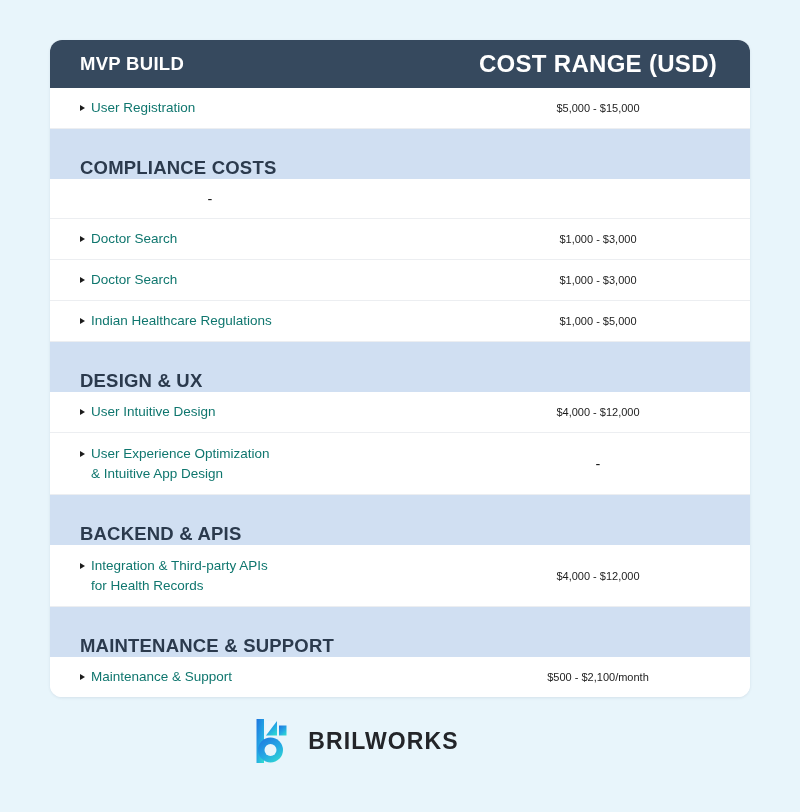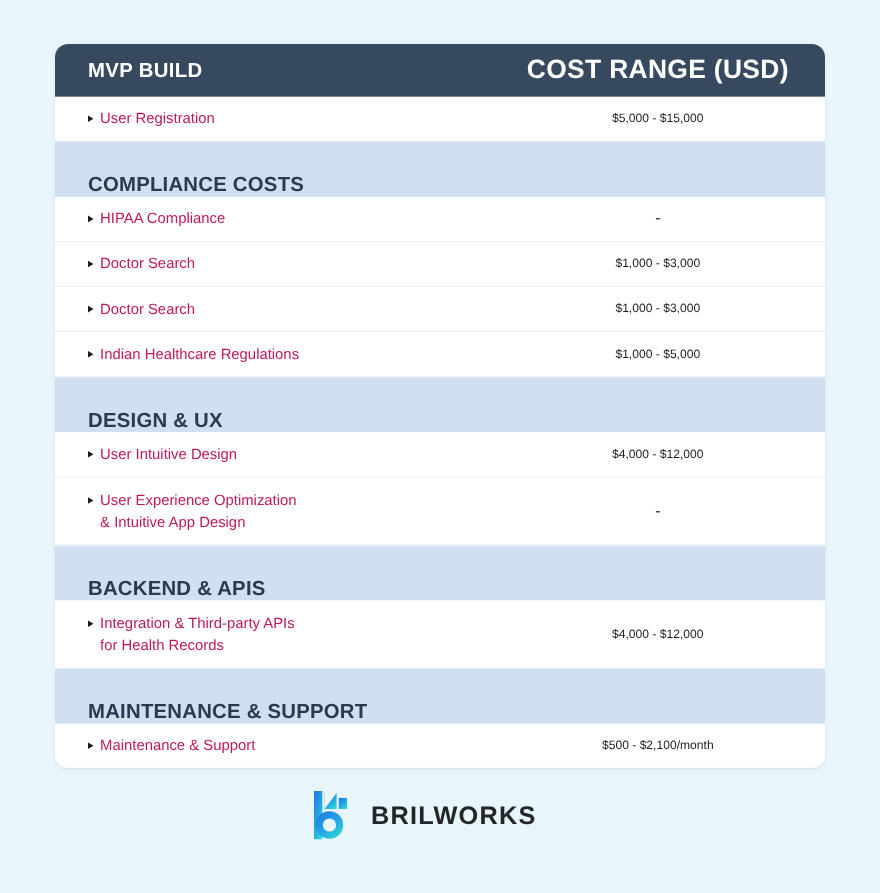--- a/index.html
+++ b/index.html
@@ -88,21 +88,21 @@
     min-height: 62px;
   }
   .row:last-child {
     border-bottom: none;
   }
 
   .row .cell-label {
     flex: 1 1 auto;
     display: flex;
     align-items: flex-start;
-    color: #be185d;
+    color: #0f766e;
     font-size: 13.5px;
     line-height: 20px;
     padding: 10px 0;
   }
   .bullet {
     flex: 0 0 auto;
     width: 0;
     height: 0;
     border-left: 5px solid #1c1c1c;
     border-top: 3.5px solid transparent;
@@ -127,21 +127,20 @@
 
   
   .footer {
     position: absolute;
     left: 0;
     top: 718px;
     width: 712px;
     display: flex;
     align-items: center;
     justify-content: center;
-    margin-left: 29px;
   }
   .logo {
     display: flex;
     align-items: center;
     gap: 13px;
   }
   .logo-mark {
     width: 42px;
     height: 46px;
     display: block;
@@ -171,24 +170,20 @@
           <div class="cell-label">
             <span class="bullet"></span>
             <span class="label-text">User Registration</span>
           </div>
           <div class="cell-value">$5,000 - $15,000</div>
         </div>
         <div class="section-band">
           <div class="section-title">COMPLIANCE COSTS</div>
         </div>
         <div class="row">
-          <div class="cell-label">
-            <span class="bullet"></span>
-            <span class="label-text">HIPAA Compliance</span>
-          </div>
           <div class="cell-value dash">-</div>
         </div>
         <div class="row">
           <div class="cell-label">
             <span class="bullet"></span>
             <span class="label-text">Doctor Search</span>
           </div>
           <div class="cell-value">$1,000 - $3,000</div>
         </div>
         <div class="row">

